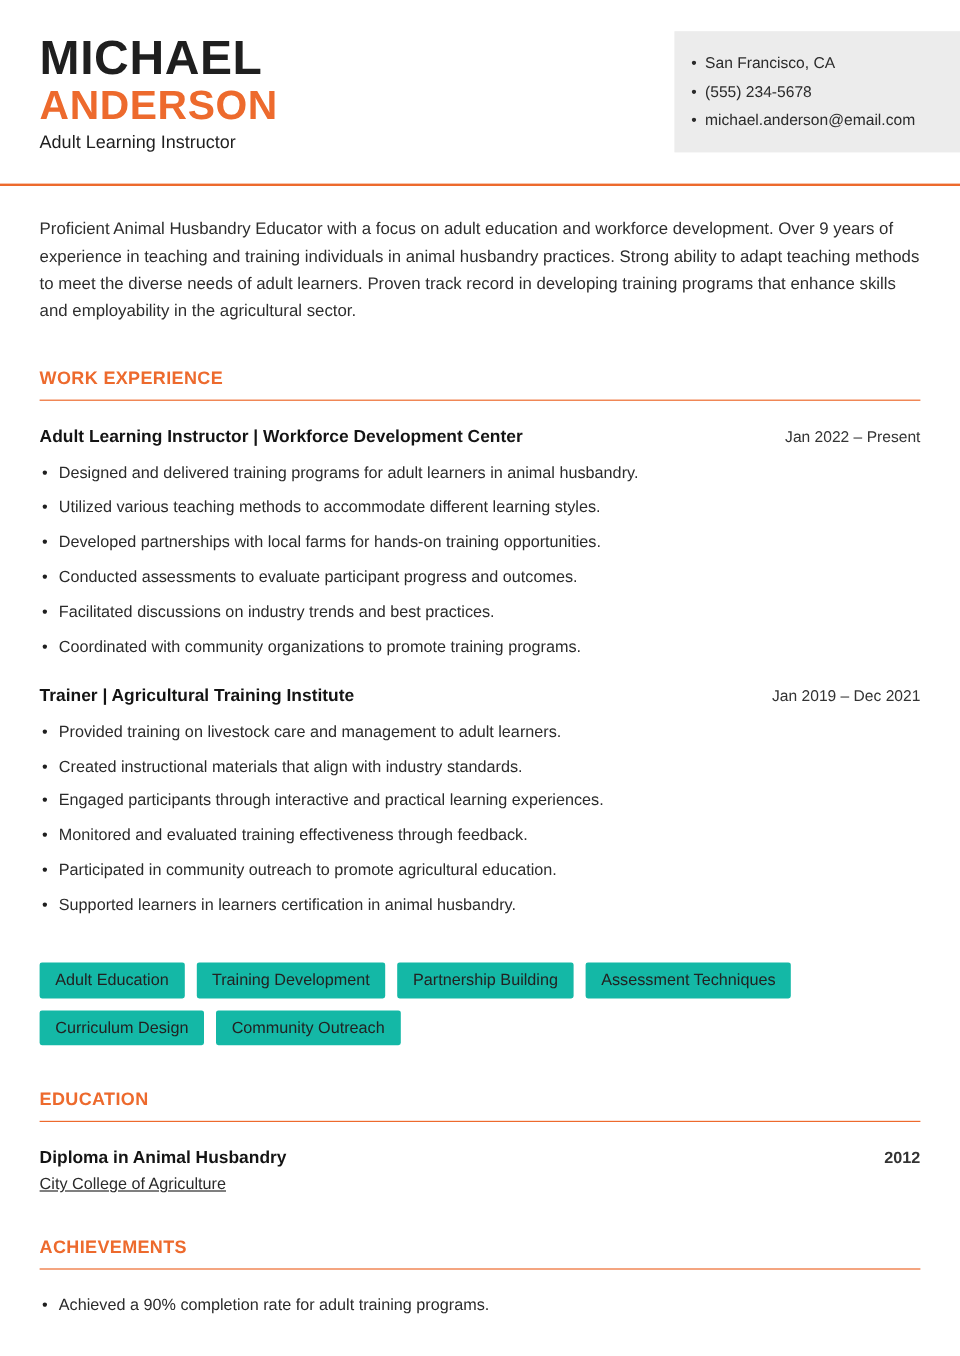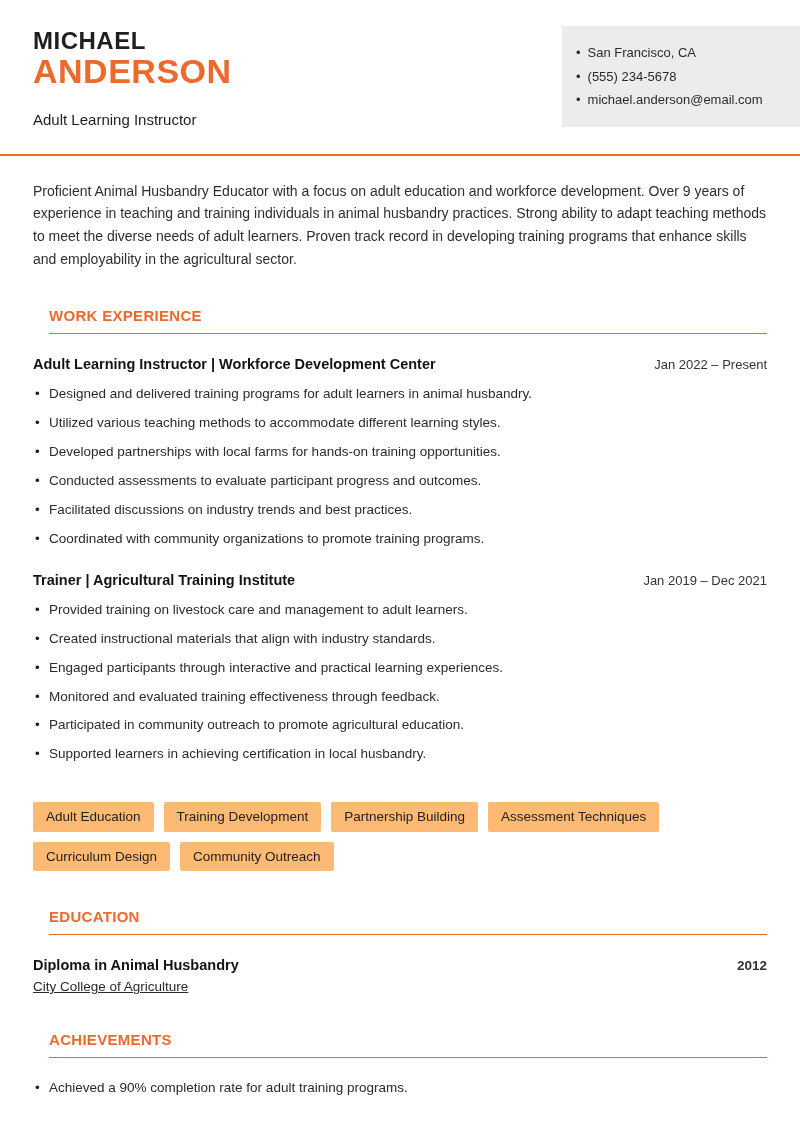--- a/index.html
+++ b/index.html
@@ -10,28 +10,28 @@
     margin: 0 auto;
     font-family: "Liberation Sans", sans-serif;
     color: #222;
     -webkit-font-smoothing: antialiased;
   }
   .page { padding: 0 33px 40px; position: relative; }
 
   
   .header { position: relative; padding-top: 28px; min-height: 112px; }
   .name-first {
-    font-size: 24px; font-weight: 800; letter-spacing: 0.5px;
+    font-size: 40px; font-weight: 800; letter-spacing: 0.5px;
     color: #1f1f1f; line-height: 1.05;
   }
   .name-last {
     font-size: 34px; font-weight: 800; letter-spacing: 0.5px;
     color: var(--accent); line-height: 1.1;
   }
-  .headline { margin-top: 20px; font-size: 15px; color: #1f1f1f; }
+  .headline { margin-top: 3px; font-size: 15px; color: #1f1f1f; }
 
   .contact-box {
     position: absolute; top: 26px; right: -33px;
     width: 238px; background: #ECECEC;
     padding: 12px 16px 12px 14px;
     font-size: 13px; color: #2b2b2b;
   }
   .contact-row { display: flex; align-items: flex-start; margin: 6px 0; line-height: 1.35; }
   .contact-bullet { margin-right: 7px; color: #2b2b2b; }
 
@@ -41,42 +41,41 @@
   .summary {
     margin-top: 24px; font-size: 14px; line-height: 1.62; color: #2e2e2e;
   }
 
   
   .section { margin-top: 37px; }
   .section-title {
     color: var(--accent); font-size: 15px; font-weight: 700;
     letter-spacing: 0.3px; padding-bottom: 9px;
     border-bottom: 1px solid var(--accent);
-    margin-left: 16px;
   }
 
   
   .job { margin-top: 22px; }
   .job-header { display: flex; justify-content: space-between; align-items: baseline; }
   .job-title { font-size: 14.5px; font-weight: 700; color: #141414; }
   .job-dates { font-size: 13px; color: #333; white-space: nowrap; margin-left: 16px; }
 
   ul.bullets { list-style: none; margin-top: 12px; }
   ul.bullets li {
     position: relative; padding-left: 16px; margin-bottom: 8px;
     font-size: 13.5px; line-height: 1.55; color: #2b2b2b;
   }
   ul.bullets li::before {
     content: "\2022"; position: absolute; left: 2px; top: 0; color: #1f1f1f;
   }
 
   
   .tags { display: flex; flex-wrap: wrap; gap: 10px; margin-top: 19px; }
   .tag {
-    background: #fdba74; color: #222; font-size: 13.5px;
+    background: #14b8a6; color: #222; font-size: 13.5px;
     padding: 8px 13px; border-radius: 2px; line-height: 1;
     display: inline-block;
   }
 
   
   .edu { margin-top: 22px; }
   .edu-header { display: flex; justify-content: space-between; align-items: baseline; }
   .edu-degree { font-size: 14.5px; font-weight: 700; color: #141414; }
   .edu-year { font-size: 13.5px; color: #333; font-weight: bold; }
   .edu-school { margin-top: 6px; font-size: 13.5px; color: #2b2b2b; text-decoration: underline; }
@@ -137,21 +136,21 @@
       <div class="job-header">
         <div class="job-title">Trainer | Agricultural Training Institute</div>
         <div class="job-dates">Jan 2019 – Dec 2021</div>
       </div>
       <ul class="bullets">
         <li>Provided training on livestock care and management to adult learners.</li>
         <li>Created instructional materials that align with industry standards.</li>
         <li>Engaged participants through interactive and practical learning experiences.</li>
         <li>Monitored and evaluated training effectiveness through feedback.</li>
         <li>Participated in community outreach to promote agricultural education.</li>
-        <li>Supported learners in achieving certification in local husbandry.</li>
+        <li>Supported learners in learners certification in animal husbandry.</li>
       </ul>
     </div>
   </div>
 
   <div class="section">
     <div class="tags">
       <span class="tag">Adult Education</span>
       <span class="tag">Training Development</span>
       <span class="tag">Partnership Building</span>
       <span class="tag">Assessment Techniques</span>

